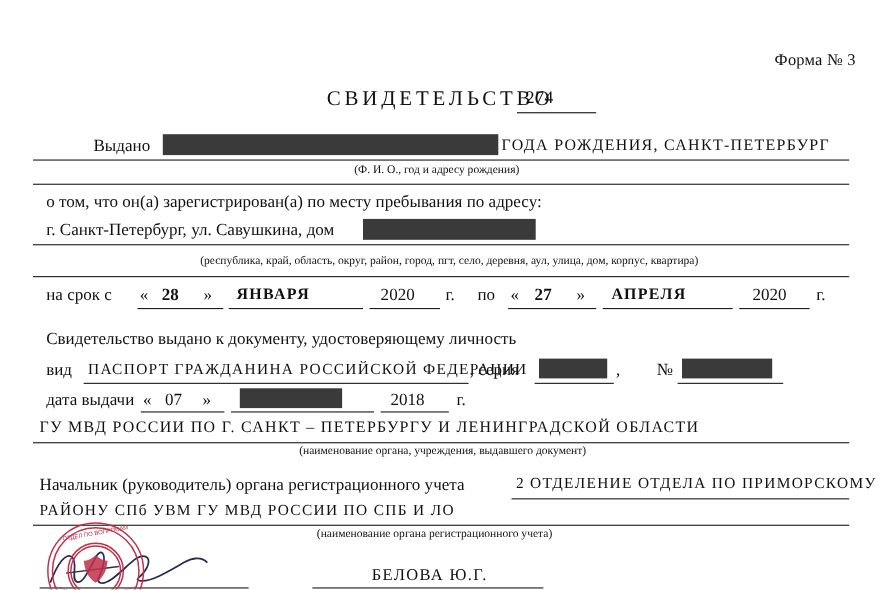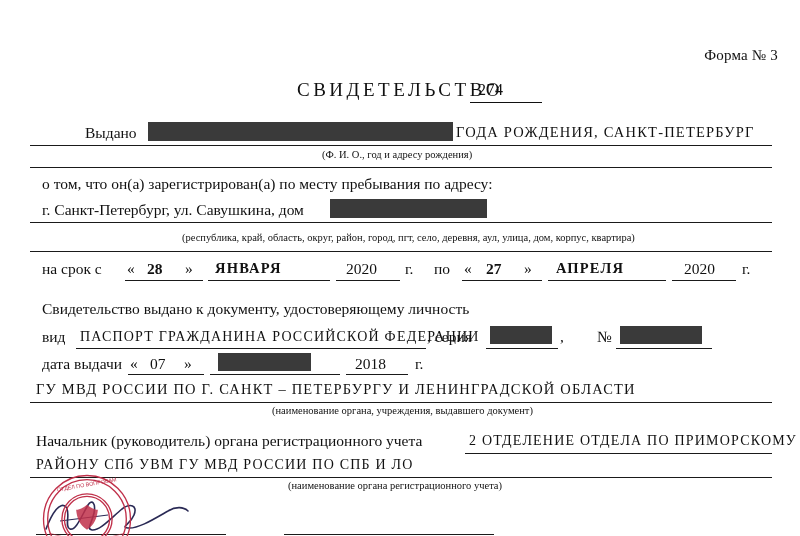--- a/index.html
+++ b/index.html
@@ -200,20 +200,21 @@
 
   <div class="signature">
     <svg width="150" height="44" viewBox="0 0 150 44">
       <path d="M4 34 C10 18, 18 6, 24 12 C29 18, 22 32, 28 34 C34 36, 40 20, 46 10 C50 4, 54 8, 52 18 C50 28, 44 34, 50 35 C58 36, 70 22, 80 14 C88 8, 96 10, 92 20 C88 30, 78 32, 86 33 C96 34, 112 24, 126 16 C134 11, 142 12, 146 16" fill="none" stroke="#2a2a55" stroke-width="1.6" stroke-linecap="round"></path>
       <path d="M18 26 L66 20" fill="none" stroke="#2a2a55" stroke-width="1.2"></path>
     </svg>
   </div>
   <div class="rule" style="left:36px; top:505px; width:190px;"></div>
   <div class="lbl-sm" style="left:105px; top:508px;">(подпись)</div>
 
+  <div class="lbl spaced" style="left:338px; top:486px; font-size:15px;">БЕЛОВА Ю.Г.</div>
   <div class="rule" style="left:284px; top:505px; width:210px;"></div>
   <div class="lbl-sm" style="left:362px; top:508px;text-decoration:underline;">(фамилия)</div>
 
   <div class="stamp">
     <svg width="118" height="92" viewBox="0 0 118 110">
       <g fill="none" stroke="#c0304a" stroke-width="1.6">
         <circle cx="59" cy="55" r="52"></circle>
         <circle cx="59" cy="55" r="47"></circle>
         <circle cx="59" cy="55" r="30"></circle>
         <circle cx="59" cy="55" r="27"></circle>

